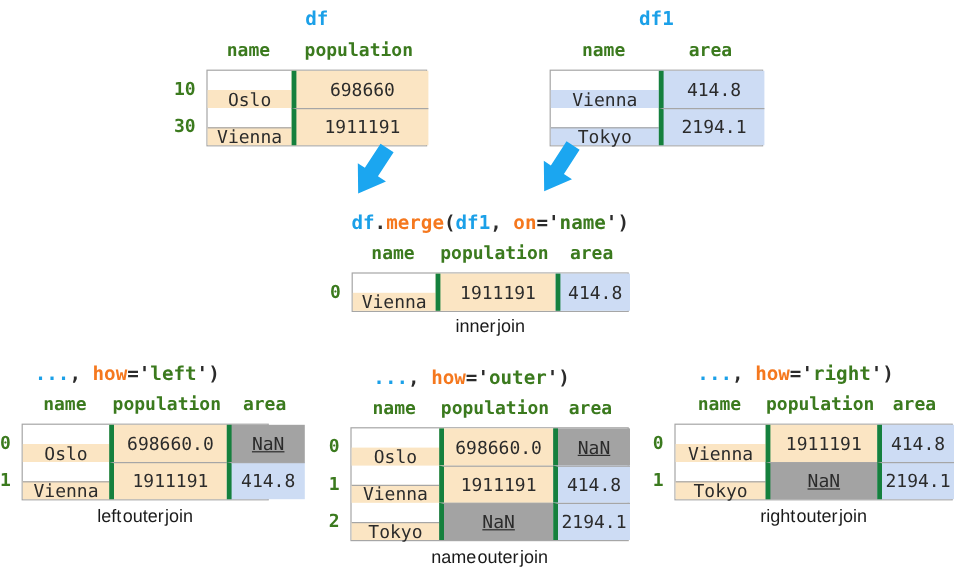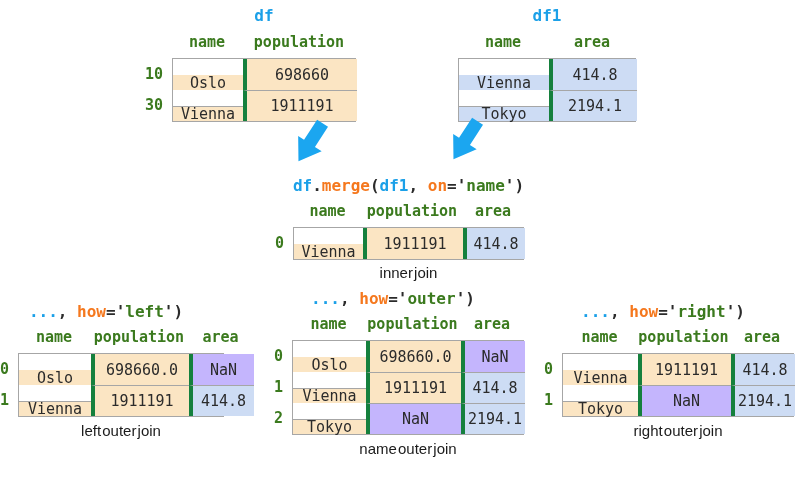--- a/index.html
+++ b/index.html
@@ -26,21 +26,21 @@
   }
   .cell{
     display:flex;align-items:center;justify-content:center;
     font-size:15px;color:#2B2B2B;box-sizing:border-box;
     border-left:4px solid #15803d;border-top:1px solid #A6A6A6;
   }
   .cell.fc{border-left:none;margin-top:16px;}
   .cell.fr{border-top:none;}
   .o{background:#FBE5C3;}
   .b{background:#CDDCF4;}
-  .n{background:#c4b5fd;}
+  .n{background:#a3a3a3;text-decoration:underline;}
   .expr{
     position:absolute;top:-51px;left:50%;transform:translateX(-50%);
     white-space:pre;font-size:16px;font-weight:bold;color:#2B2B2B;
   }
   .expr.shift{transform:translateX(-50%) translateX(-15px);}
   .tk-b{color:#1BA0E8;}
   .tk-o{color:#F5781E;}
   .tk-g{color:#3B7A1E;}
   .tk-p{color:#2B2B2B;}
   .caption{
@@ -125,21 +125,21 @@
     <span class="cell o fr fc">Oslo</span>
     <span class="cell o fr">698660.0</span>
     <span class="cell n fr">NaN</span>
     <span class="cell o fc">Vienna</span>
     <span class="cell o">1911191</span>
     <span class="cell b">414.8</span>
   </div>
   <div class="caption">left outer join</div>
 </div>
 
-<div class="group" style="left:292px;top:340px;width:232px">
+<div class="group" style="left:292px;top:356px;width:232px">
   <div class="expr shift"><span class="tk-b">...</span><span class="tk-p">, </span><span class="tk-o">how</span><span class="tk-p">=</span><span class="tk-p">'</span><span class="tk-g">outer</span><span class="tk-p">')</span></div>
   <div class="hdr" style="grid-template-columns:73px 95px 64px">
     <span>name</span>
     <span>population</span>
     <span>area</span>
   </div>
   <div class="idx">
     <span>0</span>
     <span>1</span>
     <span>2</span>

